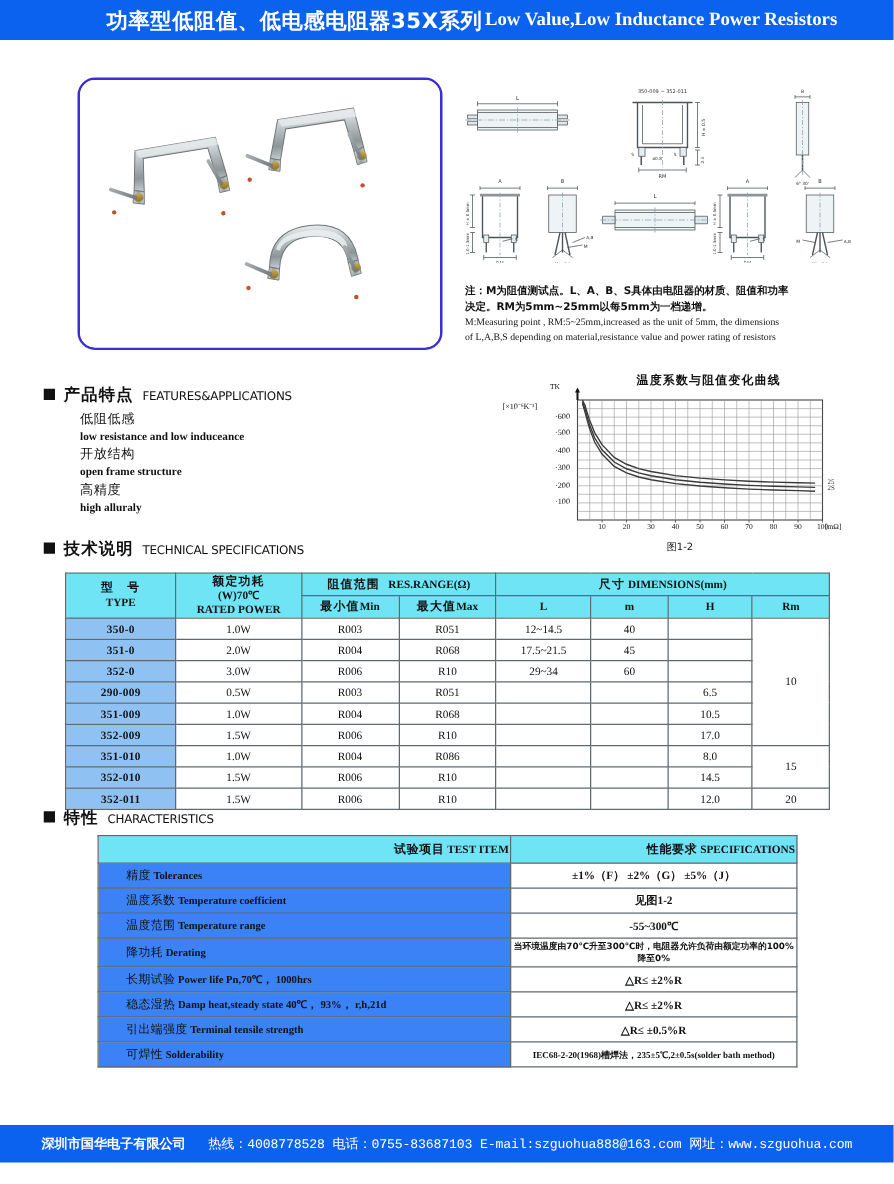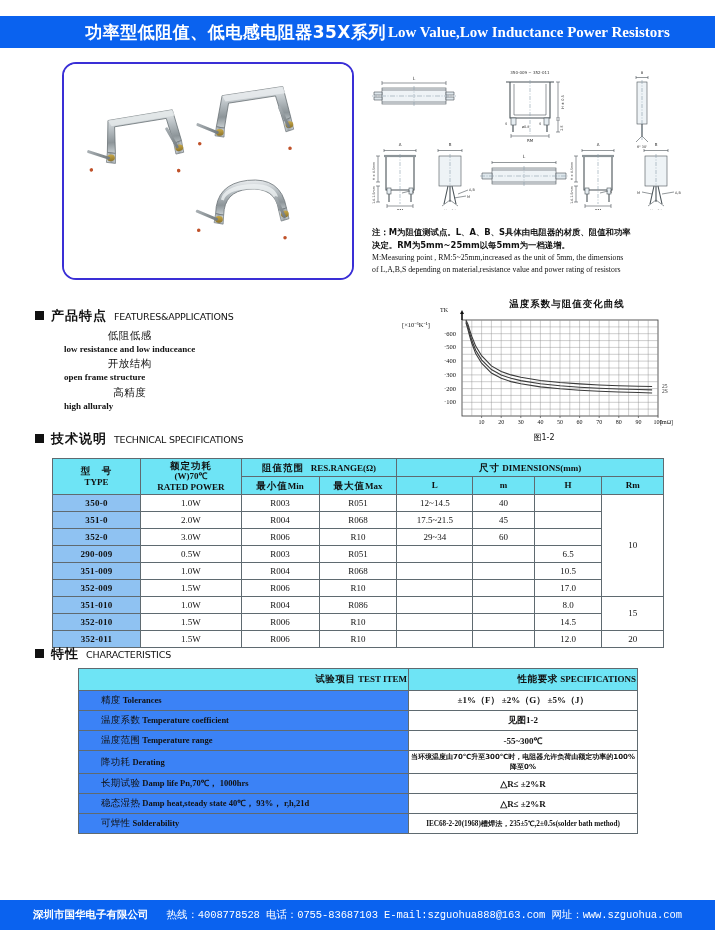--- a/index.html
+++ b/index.html
@@ -12,21 +12,21 @@
     position:relative;
     overflow:hidden;
   }
 
   
   .bar {
     position:absolute; left:0; width:715px;
     background:#0a62ef;
     display:flex; align-items:center; justify-content:center;
   }
-  #header-bar { top:16px; height:32px;padding-left:40px; }
+  #header-bar { top:0; height:32px;padding-left:40px; }
   #footer-bar { top:900px; height:30px; }
 
   .hdr-cn {
     color:#ffffff; font-weight:bold; font-size:17px;
     letter-spacing:.5px;
     font-family:"DejaVu Sans", sans-serif;
   }
   .hdr-en {
     color:#ffffff; font-weight:bold; font-size:15px;
     font-family:Liberation Serif, serif;
@@ -87,21 +87,20 @@
 
   #feat-head { left:35px; top:307px; }
   #spec-head { left:35px; top:430px; }
   #char-head { left:35px; top:645px; }
 
   
   #features { position:absolute; left:64px; top:328px; }
   #features .cn {
     font-family:"DejaVu Sans", sans-serif; font-size:10.5px; line-height:1.45;
     letter-spacing:.5px;
-    text-align:center;
   }
   #features .en {
     font-family:"Liberation Serif", serif; font-weight:bold; font-size:9px; line-height:1.45;
   }
 
   
   table { border-collapse:collapse; }
   #spec-table {
     position:absolute; left:52px; top:458px; width:612px;
     font-size:9px;
@@ -584,26 +583,30 @@
       </tr>
       <tr>
         <td class="item"><span class="cn">温度范围</span><span class="en"> Temperature range</span></td>
         <td class="spec">-55~300℃</td>
       </tr>
       <tr>
         <td class="item"><span class="cn">降功耗</span><span class="en"> Derating</span></td>
         <td class="spec small">当环境温度由70℃升至300℃时，电阻器允许负荷由额定功率的100%降至0%</td>
       </tr>
       <tr>
-        <td class="item"><span class="cn">长期试验</span><span class="en"> Damp life Pn,70℃， 1000hrs</span></td>
+        <td class="item"><span class="cn">长期试验</span><span class="en"> Power life Pn,70℃， 1000hrs</span></td>
         <td class="spec">△R≤ ±2%R</td>
       </tr>
       <tr>
         <td class="item"><span class="cn">稳态湿热</span><span class="en"> Damp heat,steady state 40℃， 93%， r,h,21d</span></td>
         <td class="spec">△R≤ ±2%R</td>
+      </tr>
+      <tr>
+        <td class="item"><span class="cn">引出端强度</span><span class="en"> Terminal tensile strength</span></td>
+        <td class="spec">△R≤ ±0.5%R</td>
       </tr>
       <tr>
         <td class="item"><span class="cn">可焊性</span><span class="en"> Solderability</span></td>
         <td class="spec small2">IEC68-2-20(1968)槽焊法，235±5℃,2±0.5s(solder bath method)</td>
       </tr>
     </tbody>
 </table>
 
 <div class="bar" id="footer-bar">
   <div class="ftr">

